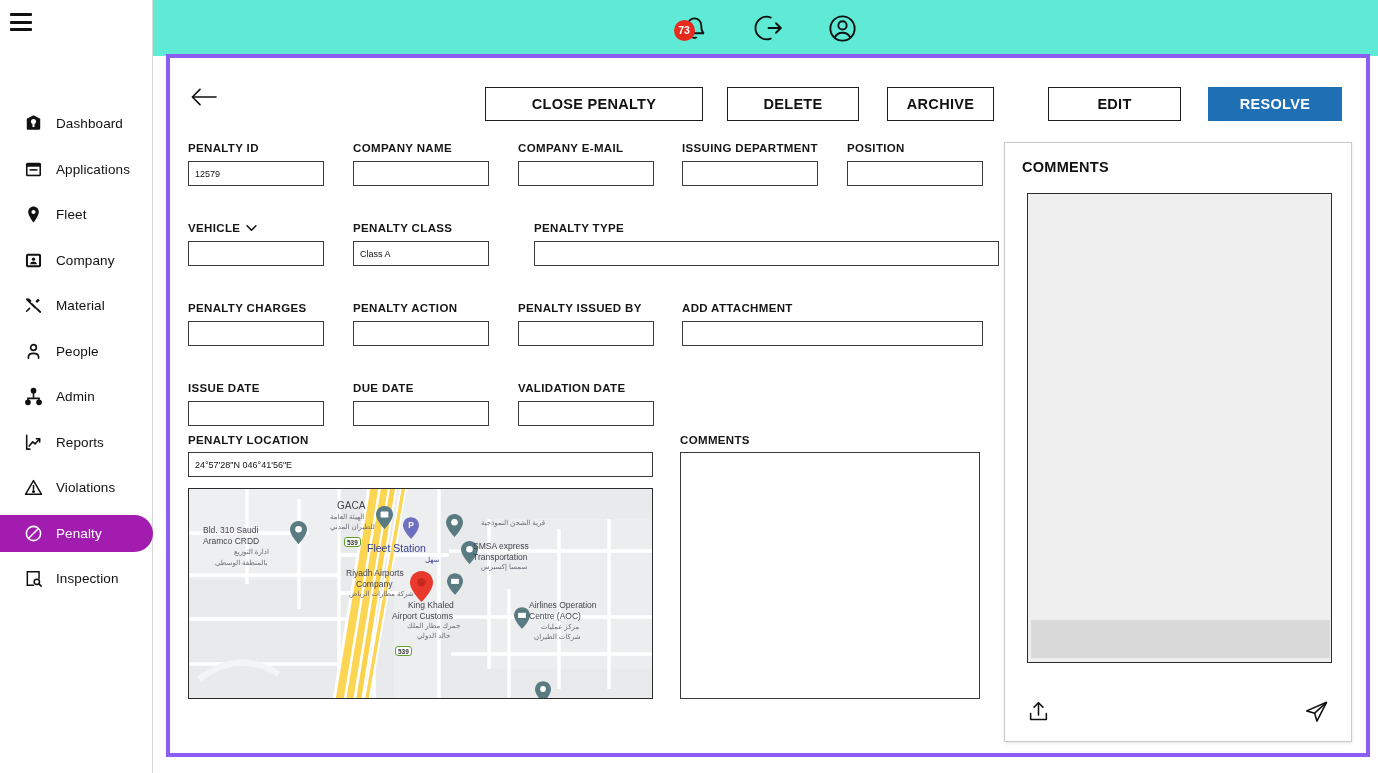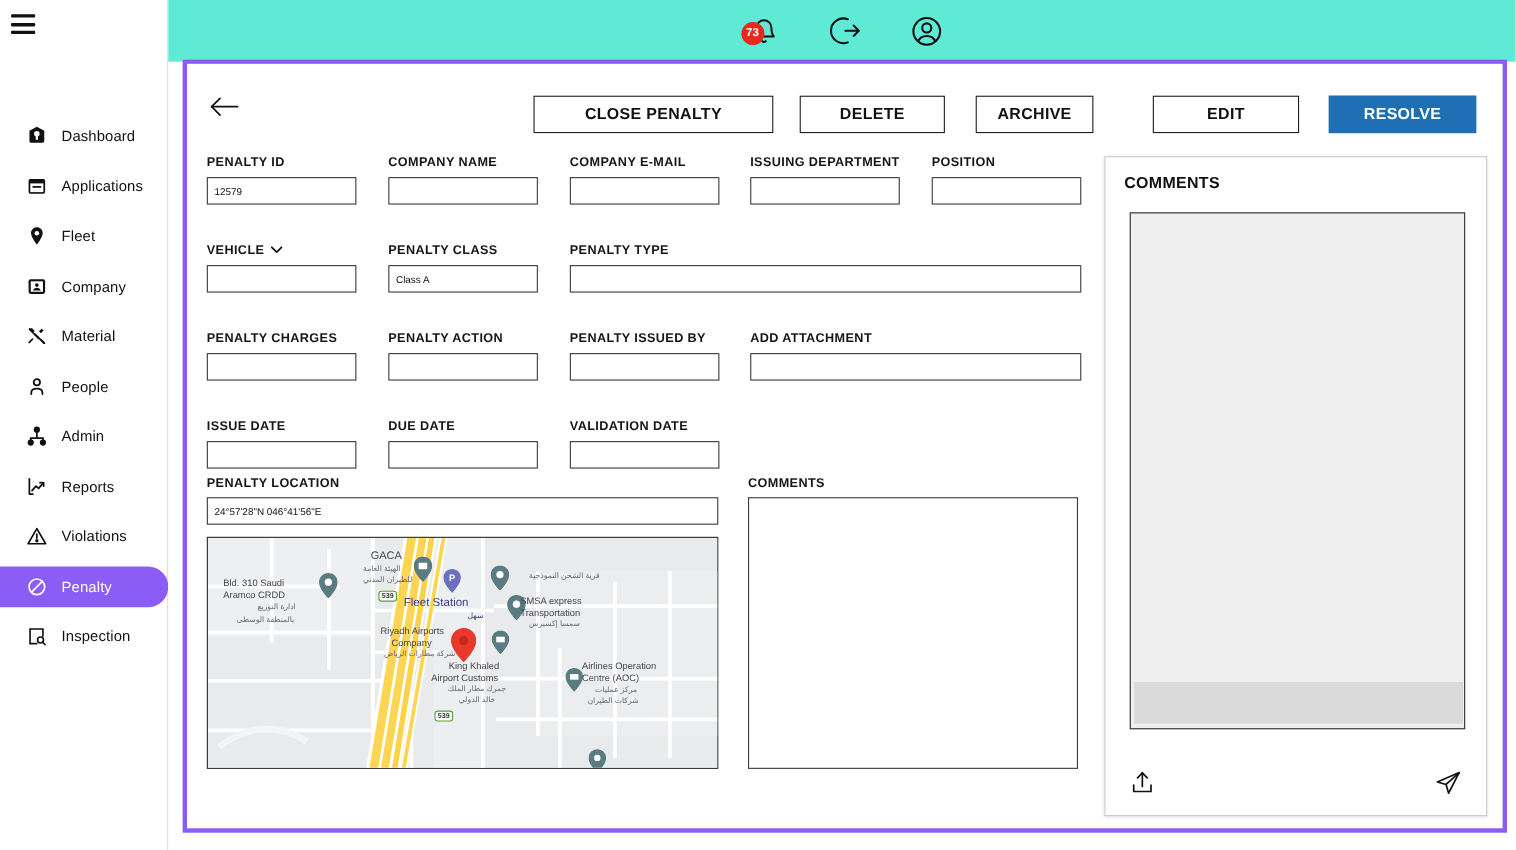--- a/index.html
+++ b/index.html
@@ -41,21 +41,21 @@
     cursor: pointer;
   }
   .nav-item .ico {
     width: 22px; height: 22px; flex: 0 0 22px;
     display: flex; align-items: center; justify-content: center;
     margin-right: 12px;
   }
   .nav-item .ico svg { display:block; }
   .nav-label { font-size: 13.5px; font-weight: 400; letter-spacing: .1px; color:#111; white-space: nowrap;}
   .nav-item.active {
-    background: #8b5cf6;
+    background: #a21caf;
     border-top-right-radius: 20px;
     border-bottom-right-radius: 20px;
     width: 153px;
   }
   .nav-item.active .nav-label { color: #ffffff; }
 
   
   .main { flex: 1; position: relative; height: 773px; background:#fff; }
 
   .topbar {
@@ -135,21 +135,21 @@
     overflow: hidden;
   }
   .chev { display:inline-block; }
 
   
   .c1 { left: 0;   width: 136px; }
   .c2 { left: 165px; width: 136px; }
   .c3 { left: 330px; width: 136px; }
   .c4 { left: 494px; width: 136px; }
   .c5 { left: 659px; width: 136px; }
-  .w-wide3 { width: 465px; }
+  .w-wide3 { width: 465px; margin-left: 16px; }
   .w-wide4 { width: 301px; }
 
   
   .loc-label, .cmt-label {
     position: absolute;
     font-size: 11.5px; font-weight: 700; letter-spacing: .35px; color:#161616;
   }
   .loc-input {
     position: absolute; left: 18px; top: 394px;
     width: 465px; height: 25px;

